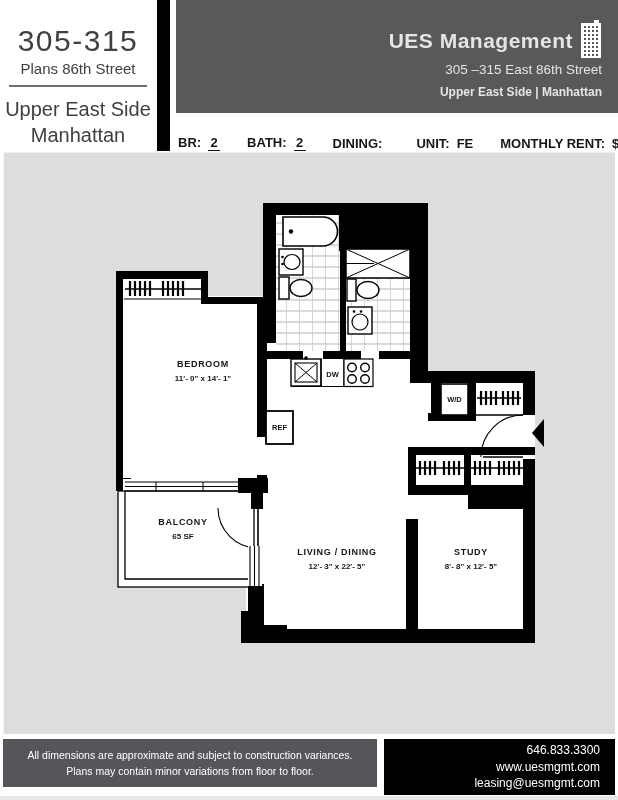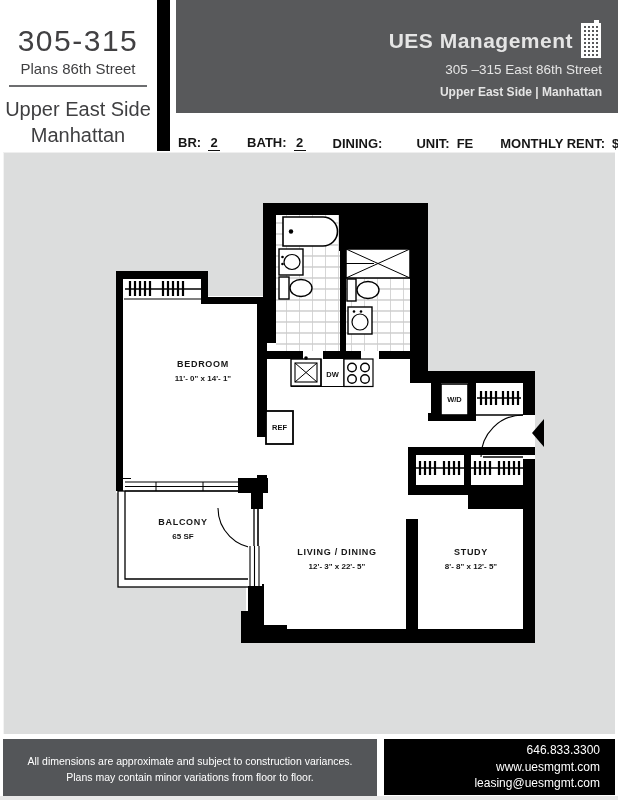--- a/index.html
+++ b/index.html
@@ -29,21 +29,21 @@
         gap:27px;font-size:13px;font-weight:bold;color:#161616;}
   .info .pair{display:flex;gap:7px;align-items:baseline;white-space:nowrap;}
   .info .ul{border-bottom:1.5px solid #111;padding:0 2px;min-width:8px;display:inline-block;text-align:center;}
 
   
   .plan-area{position:absolute;left:3px;top:152px;width:612px;height:582px;background:#dcdddd;
              border-top:1px solid #efefef;border-left:1px solid #f3f3f3;box-sizing:border-box;}
   .plan-svg{position:absolute;left:107px;top:48px;}
 
   
-  .foot-left{position:absolute;left:3px;top:739px;width:374px;height:60px;background:#545659;color:#fff;
+  .foot-left{position:absolute;left:3px;top:739px;width:374px;height:48px;background:#545659;color:#fff;
              display:flex;align-items:center;justify-content:center;text-align:center;box-sizing:border-box;
              padding:0 24px;font-size:10.5px;line-height:1.55;}
   .foot-right{position:absolute;left:384px;top:739px;width:231px;height:56px;background:#000;color:#fff;
               display:flex;flex-direction:column;justify-content:center;text-align:right;box-sizing:border-box;
               padding-right:15px;font-size:12px;line-height:1.4;align-items:flex-end;}
   .bottom-strip{position:absolute;left:0;top:796px;width:618px;height:4px;background:#e8e8e8;}
 
   
   .room-name{font-size:9px;font-weight:bold;letter-spacing:.7px;fill:#161616;text-anchor:middle;
              font-family:"Liberation Sans",sans-serif;}

